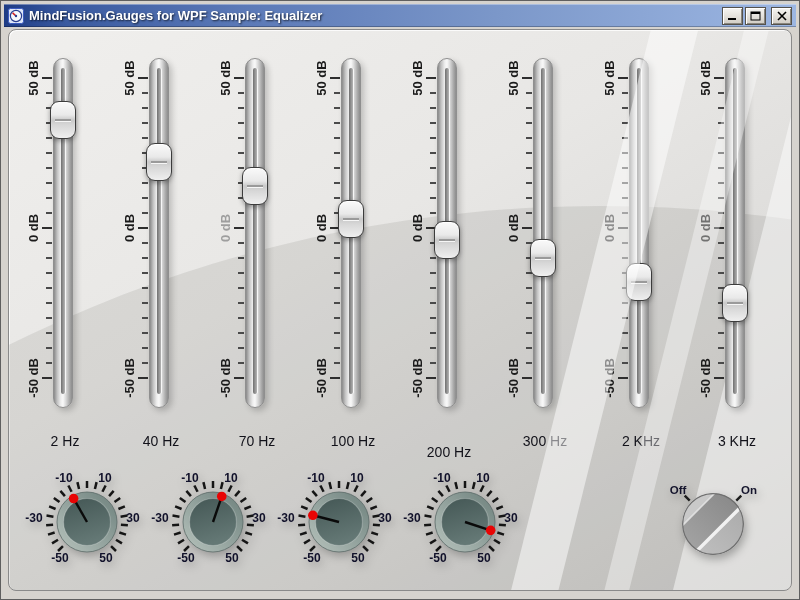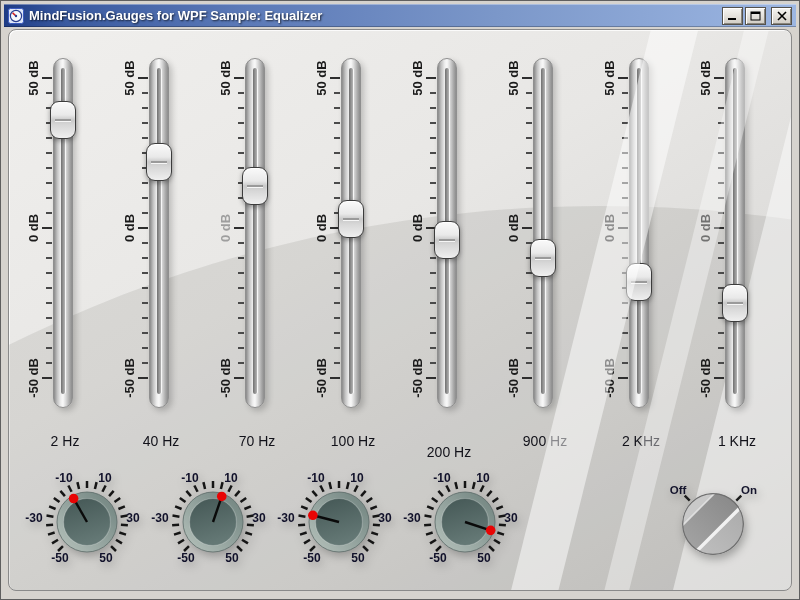--- a/index.html
+++ b/index.html
@@ -288,21 +288,21 @@
             <div class="tick major" style="top: 325px;"></div>
             <div class="db-label" style="top: 26px;">50 dB</div>
             <div class="db-label" style="top: 176px;">0 dB</div>
             <div class="db-label" style="top: 326px;">-50 dB</div>
             <div class="track">
               <div class="slot"></div>
             </div>
             <div class="thumb" style="top: 187px;">
               <div class="groove"></div>
             </div>
-            <div class="freq-label" style="top: 389px;">900 Hz</div>
+            <div class="freq-label" style="top: 389px;">300 Hz</div>
           </div>
           <div class="slider-col" style="left: 582px;">
             <div class="tick major" style="top: 25px;"></div>
             <div class="tick minor" style="top: 40px;"></div>
             <div class="tick minor" style="top: 55px;"></div>
             <div class="tick minor" style="top: 70px;"></div>
             <div class="tick minor" style="top: 85px;"></div>
             <div class="tick minor" style="top: 100px;"></div>
             <div class="tick minor" style="top: 115px;"></div>
             <div class="tick minor" style="top: 130px;"></div>
@@ -354,21 +354,21 @@
             <div class="tick major" style="top: 325px;"></div>
             <div class="db-label" style="top: 26px;">50 dB</div>
             <div class="db-label" style="top: 176px;">0 dB</div>
             <div class="db-label" style="top: 326px;">-50 dB</div>
             <div class="track">
               <div class="slot"></div>
             </div>
             <div class="thumb" style="top: 232px;">
               <div class="groove"></div>
             </div>
-            <div class="freq-label" style="top: 389px;">1 KHz</div>
+            <div class="freq-label" style="top: 389px;">3 KHz</div>
           </div>
         </div>
       <div class="knobs-row" id="knobs-row">
           <svg class="knob-svg" width="130" height="130" viewBox="0 0 130 130" style="left: 13px; top: 427px;">
             <defs>
               <linearGradient id="rim0" x1="0" y1="1" x2="1" y2="0">
                 <stop offset="0" stop-color="#b7c3bd"></stop>
                 <stop offset="1" stop-color="#6d807c"></stop>
               </linearGradient>
               <linearGradient id="face0" x1="0" y1="0" x2="0.3" y2="1">

